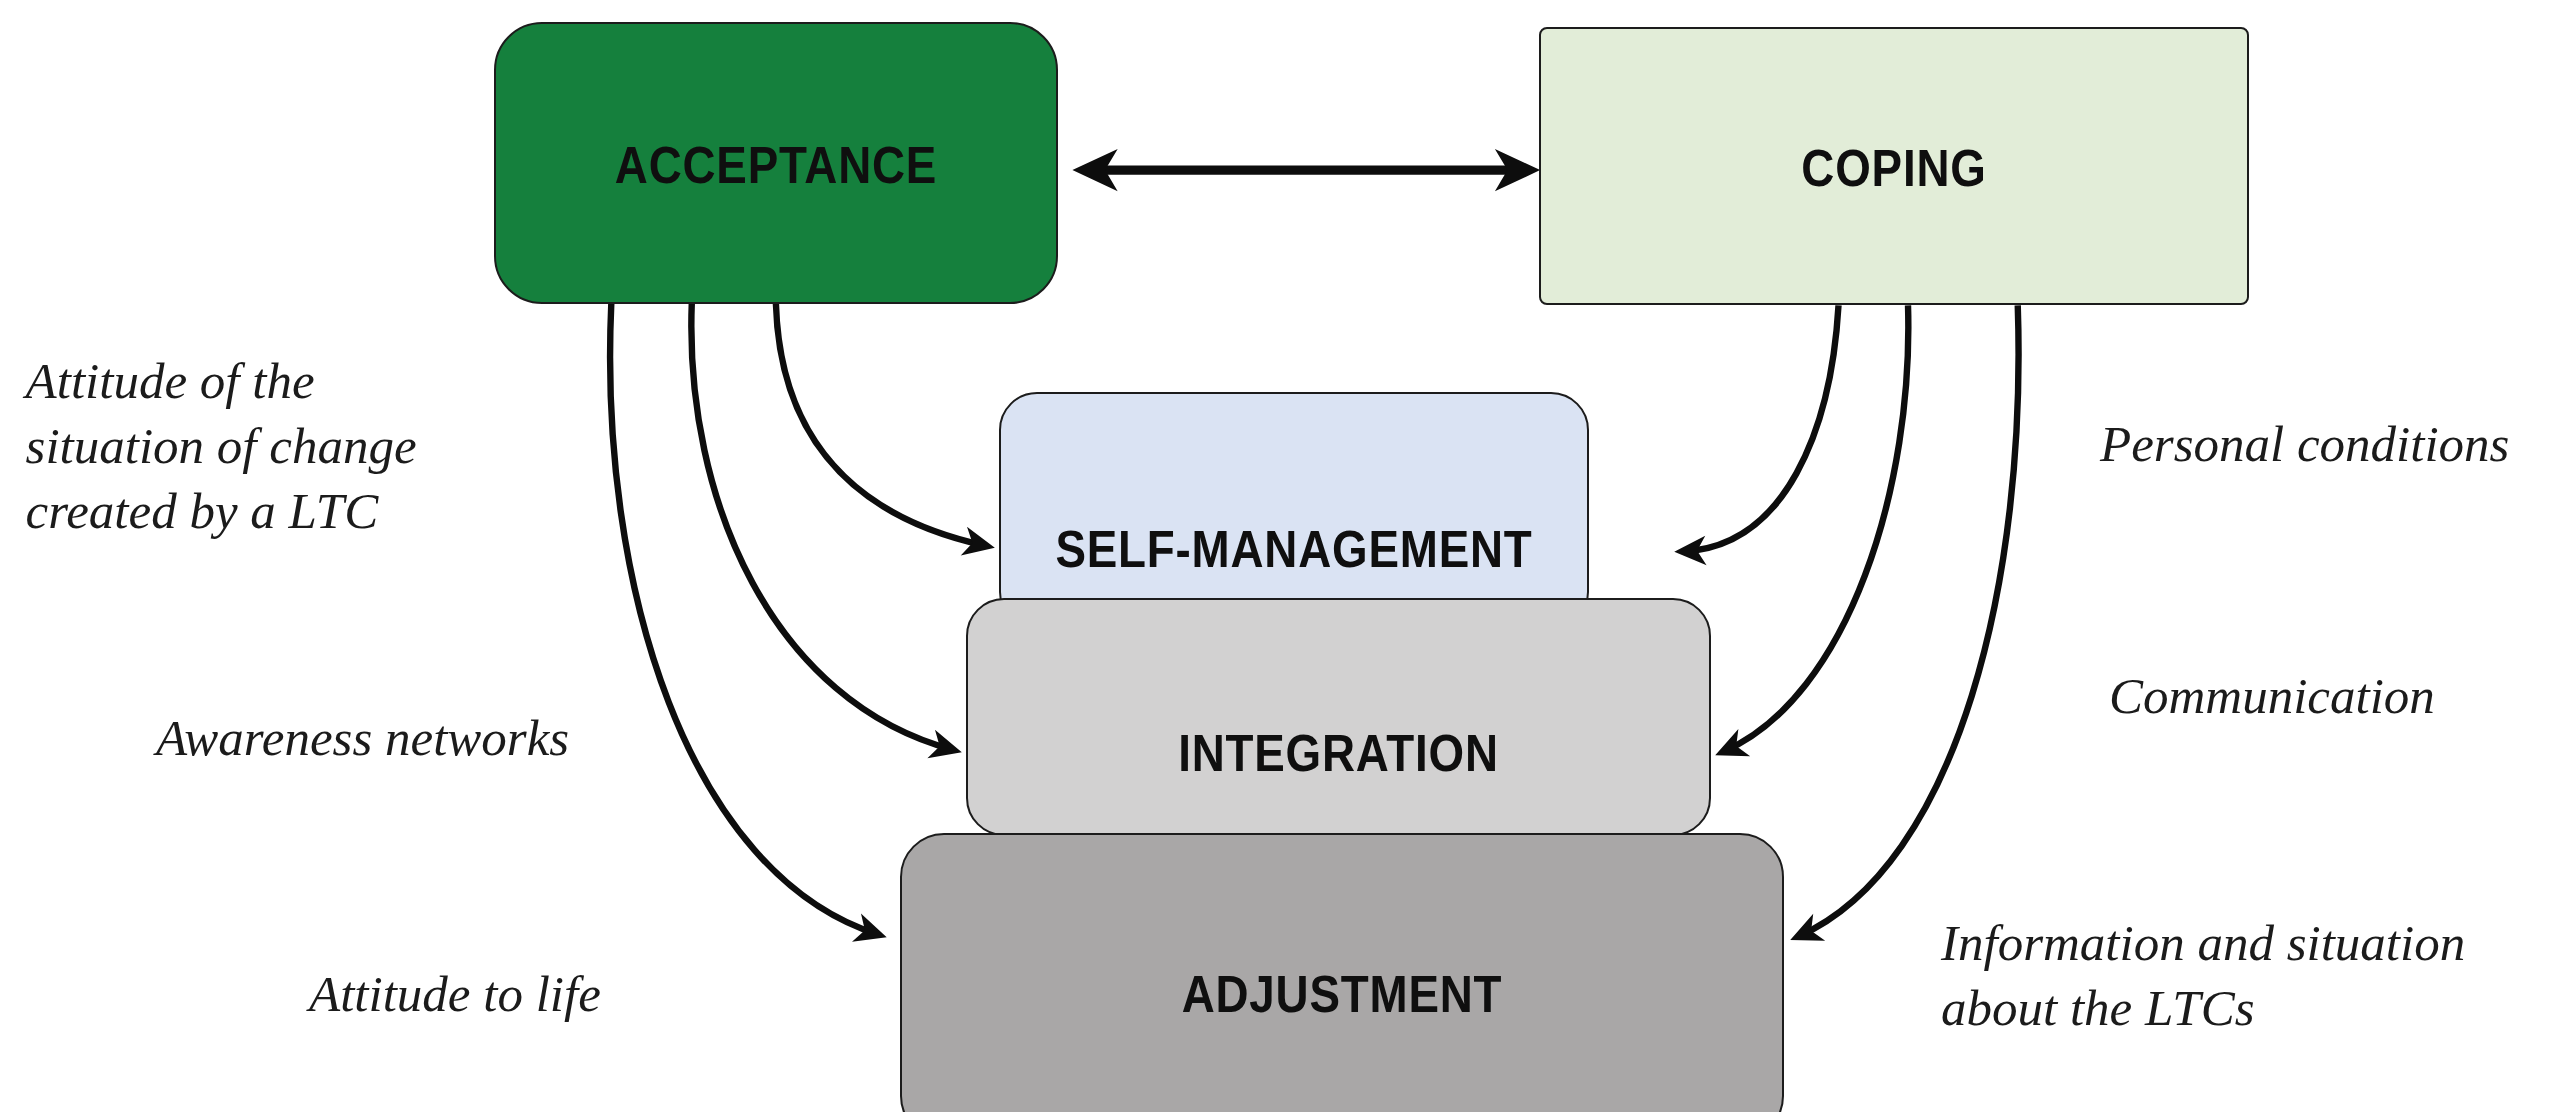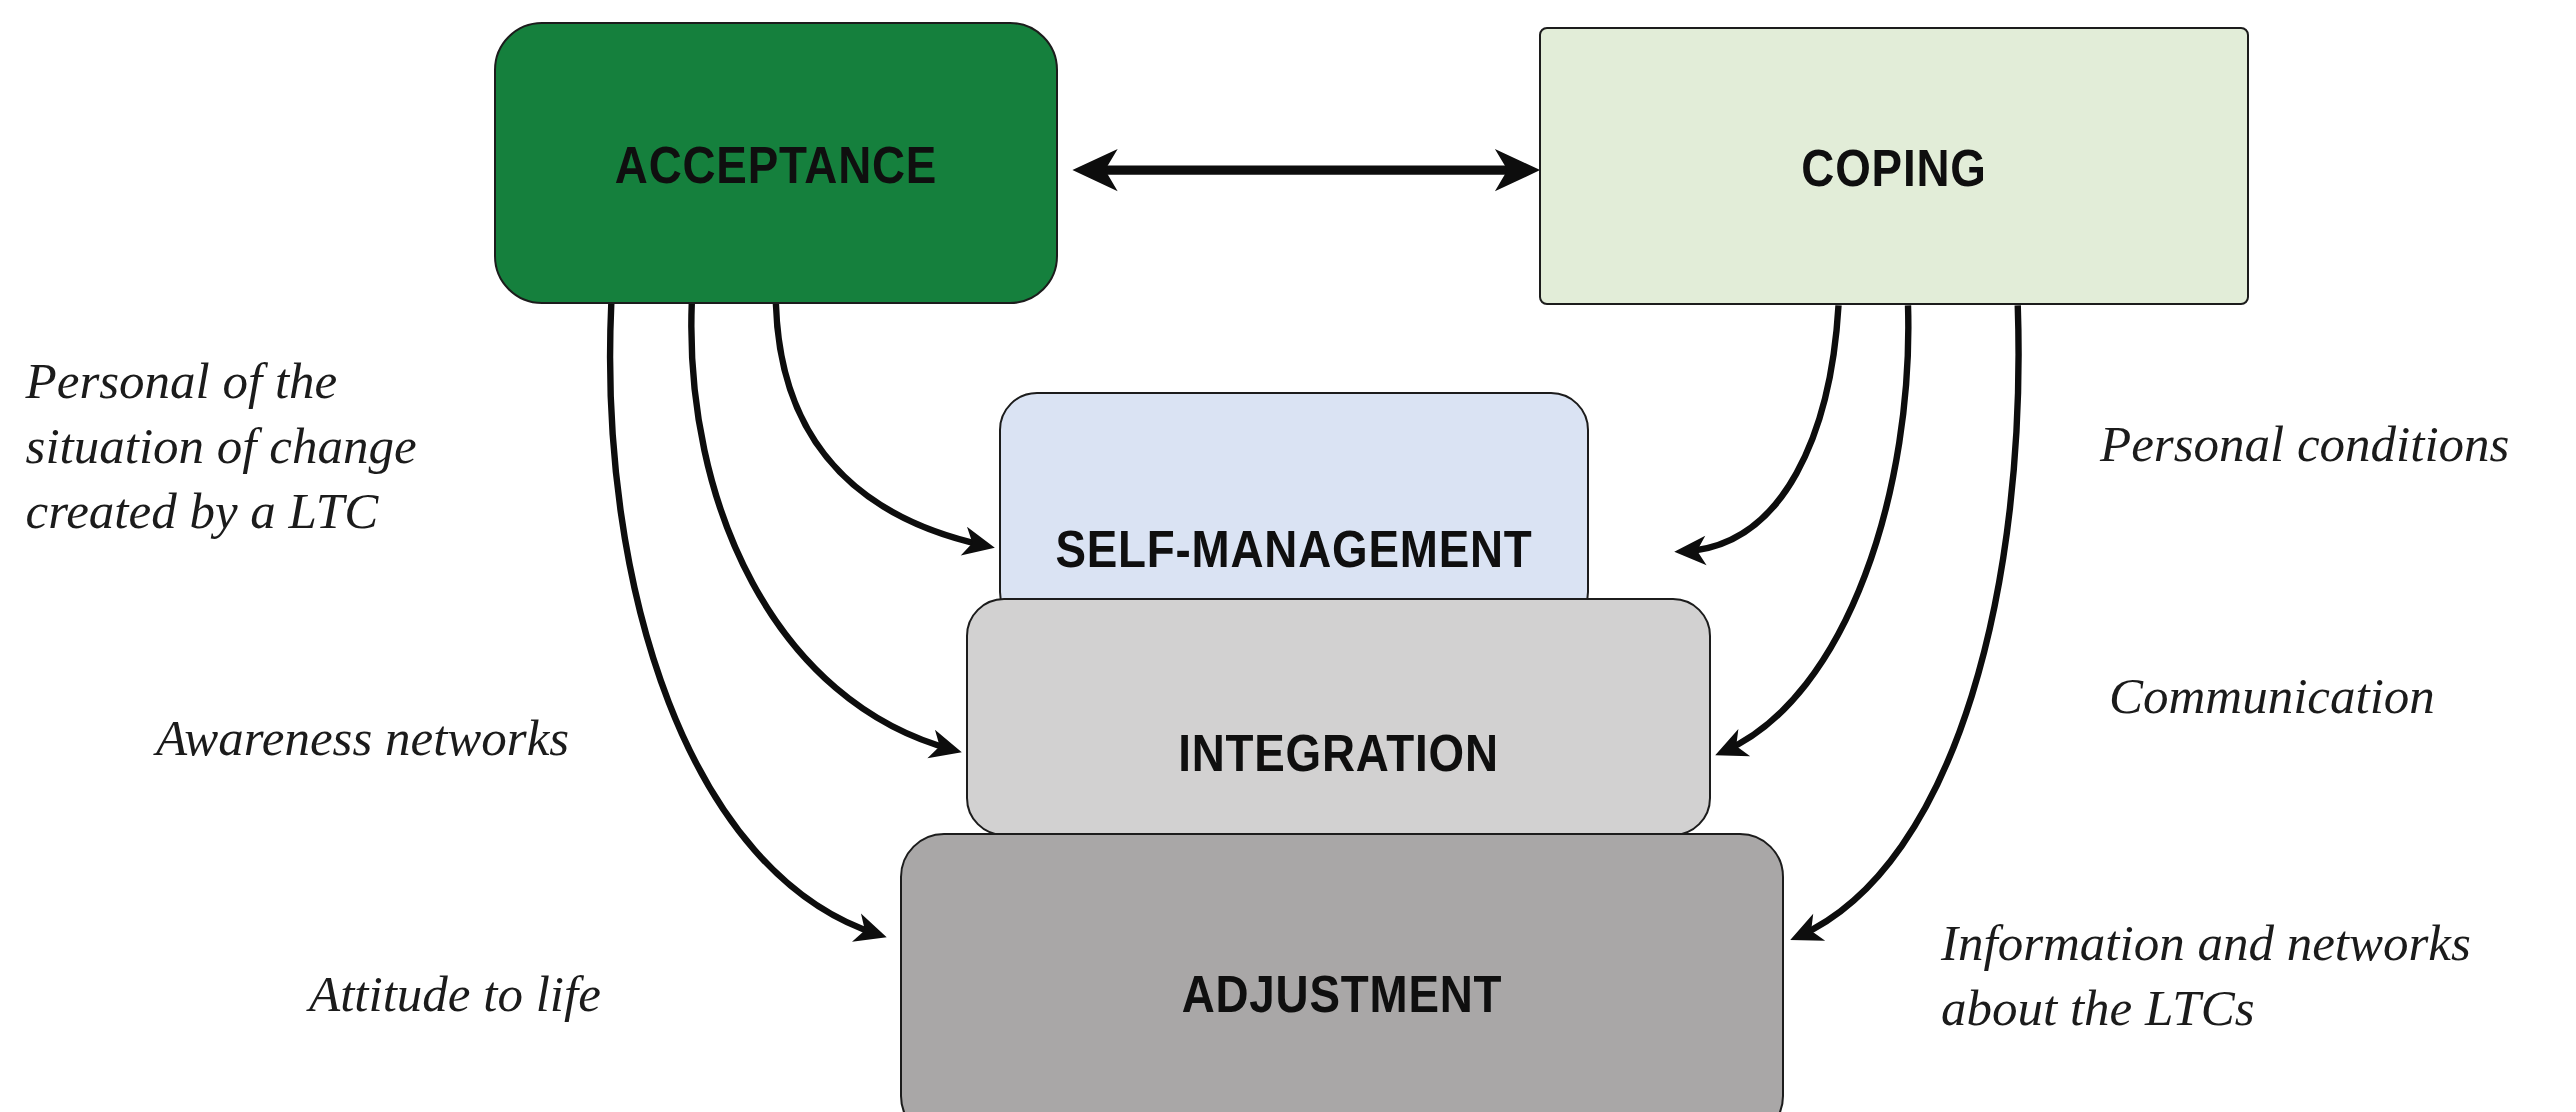--- a/index.html
+++ b/index.html
@@ -114,32 +114,32 @@
 
   <div class="box" id="box-integration" style="background-color: rgb(210, 209, 209);">
     <div class="title">INTEGRATION</div>
   </div>
 
   <div class="box" id="box-adjustment" style="background-color: rgb(169, 167, 167);">
     <div class="title">ADJUSTMENT</div>
   </div>
 
   <div class="note" id="note-awareness">
-    <div>Personal of the</div>
+    <div>Attitude of the</div>
     <div>situation of change</div>
     <div>created by a LTC</div>
   </div>
 
   <div class="note" id="note-networks">Awareness networks</div>
 
   <div class="note" id="note-attitude">Attitude to life</div>
 
   <div class="note" id="note-conditions">Personal conditions</div>
 
   <div class="note" id="note-communication">Communication</div>
 
   <div class="note" id="note-information">
-    <div>Information and networks</div>
+    <div>Information and situation</div>
     <div>about the LTCs</div>
   </div>
 
 </div>
 
 
 </body></html>

